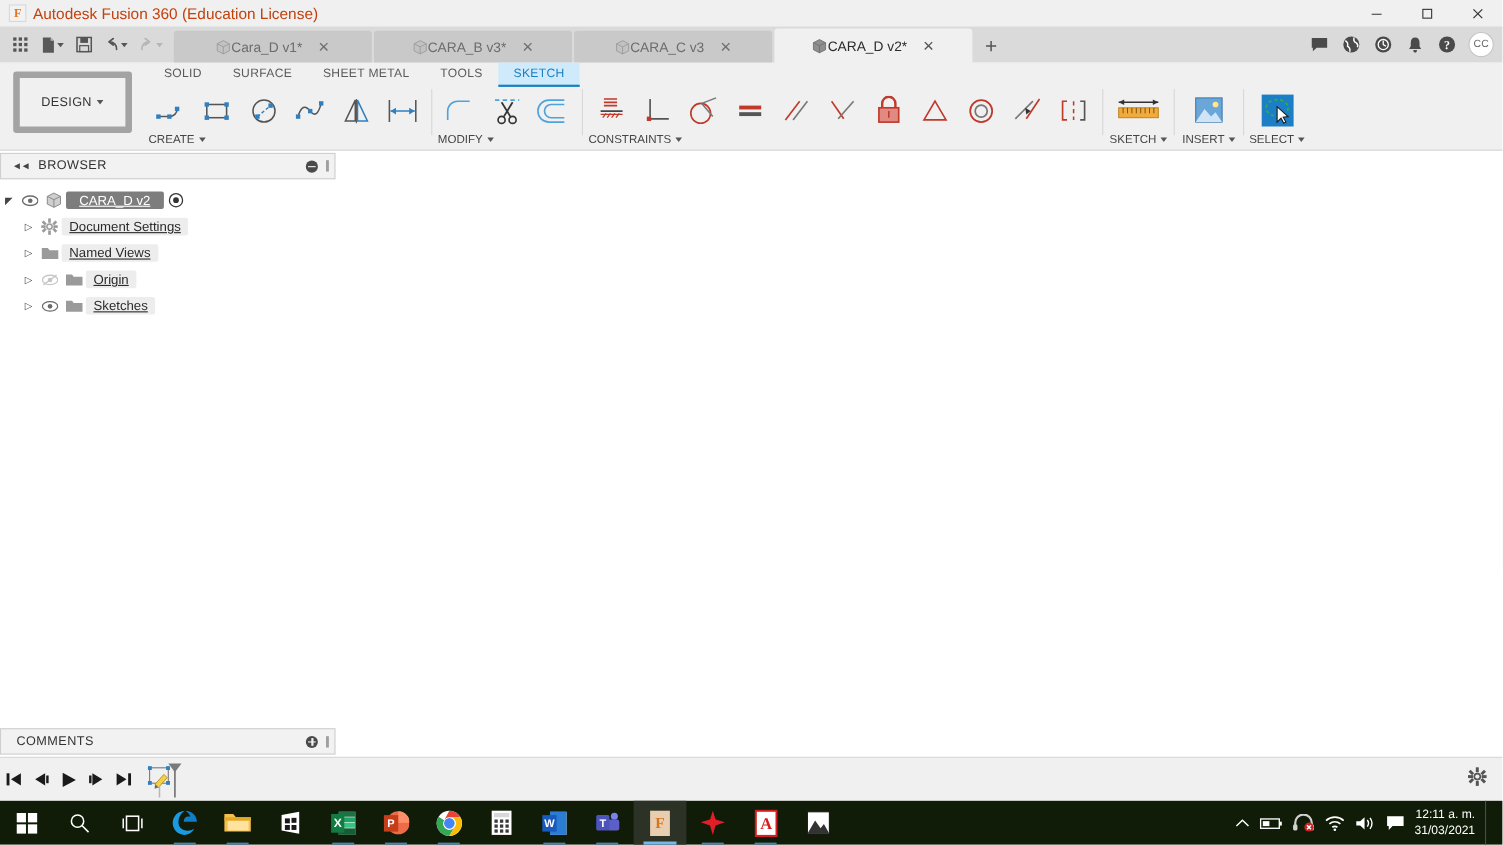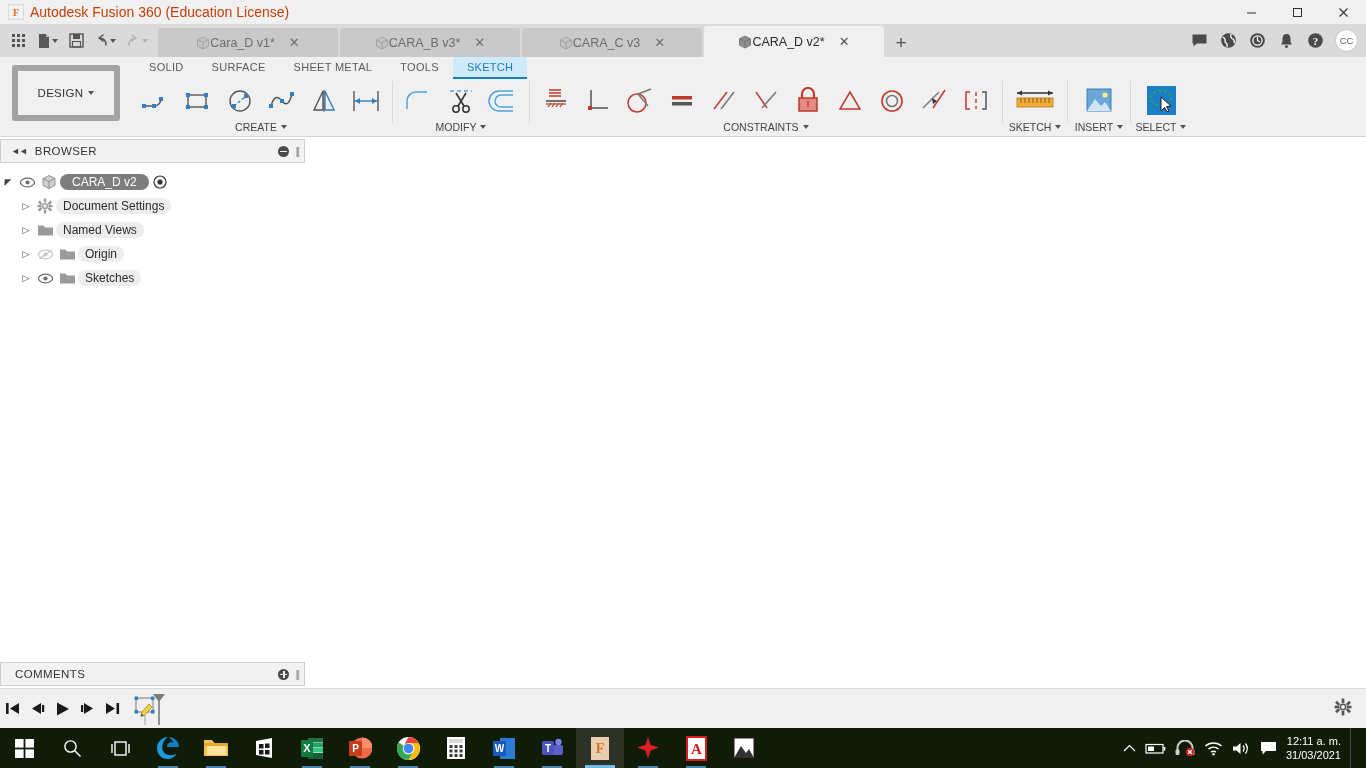--- a/index.html
+++ b/index.html
@@ -75,21 +75,21 @@
     position:absolute; left:12px; top:8px; width:108px; height:56px;
     border:6px solid #a3a3a3; border-radius:3px; background:#f0f0f0;
     display:flex; align-items:center; justify-content:center; gap:4px;
     font-size:11.5px; color:#333; letter-spacing:.3px;
   }
   .wstabs { position:absolute; left:135px; top:0; display:flex; height:22px; font-size:11px; }
   .ws-tab { padding:4px 14px 3px; color:#5a5a5a; letter-spacing:.3px; white-space:nowrap;}
   .ws-tab.active { color:#1a7fc1; background:#cfeafb; border-bottom:2px solid #1a7fc1; }
 
   .rib-groups { position:absolute; left:135px; top:22px; height:58px; display:flex; align-items:flex-start;}
-  .rgroup { display:flex; flex-direction:column; align-items:center; height:58px; position:relative; }
+  .rgroup { display:flex; flex-direction:column; align-items:flex-start; height:58px; position:relative; }
   .ricons { display:flex; align-items:center; height:44px; }
   .ricon { width:42px; height:42px; display:flex; align-items:center; justify-content:center; }
   .rlabel { font-size:10.5px; color:#444; display:flex; align-items:center; gap:3px; margin-top:-2px; }
   .vdiv { width:1px; height:42px; background:#d8d8d8; margin:2px 5px 0; align-self:flex-start; }
 
   .rtile { width:44px; display:flex; flex-direction:column; align-items:center; }
   .rtile .ricon { width:44px; }
   .rtile.finish { background:#cfeafb; width:104px; height:58px; justify-content:flex-start; }
   .rtile.finish .ricon { width:104px; height:40px; }
   .rtile-lbl { font-size:10.5px; color:#444; display:flex; align-items:center; gap:3px; }
@@ -105,21 +105,21 @@
   .circle-minus { width:11px;height:11px;border-radius:50%;background:#4a4a4a;position:relative;}
   .circle-minus::after{content:"";position:absolute;left:2px;top:5px;width:7px;height:1.5px;background:#f2f2f2;}
   .grip { color:#9a9a9a; font-size:11px; letter-spacing:-2px;}
 
   .tree { position:absolute; left:0; top:170px; width:300px; font-size:12px; color:#2b2b2b; }
   .tnode { display:flex; align-items:center; height:24px; }
   .tarrow { width:16px; text-align:center; color:#444; font-size:9px; }
   .teye { width:22px; display:flex; align-items:center; justify-content:center; color:#6b6b6b;}
   .teye.off { opacity:.38; }
   .ticon { width:22px; display:flex; align-items:center; justify-content:center;}
-  .tlabel { background:#ededed; padding:1px 7px; border-radius:8px; }
+  .tlabel { background:#ededed; padding:1px 7px; border-radius:2px;text-decoration:underline; }
   .tnode.root .tlabel { background:#7d7d7d; color:#fff; padding:1px 12px;}
   .tdot { width:22px; display:flex; align-items:center; justify-content:center; }
 
   .comments {
     position:absolute; left:0; bottom:82px; width:305px; height:24px;
     background:#f2f2f2; border:1px solid #cfcfcf;
     display:flex; align-items:center; font-size:11.5px; color:#333;
     padding-left:14px; letter-spacing:.4px;
   }
   .circle-plus { width:11px;height:11px;border-radius:50%;background:#4a4a4a;position:relative;}

